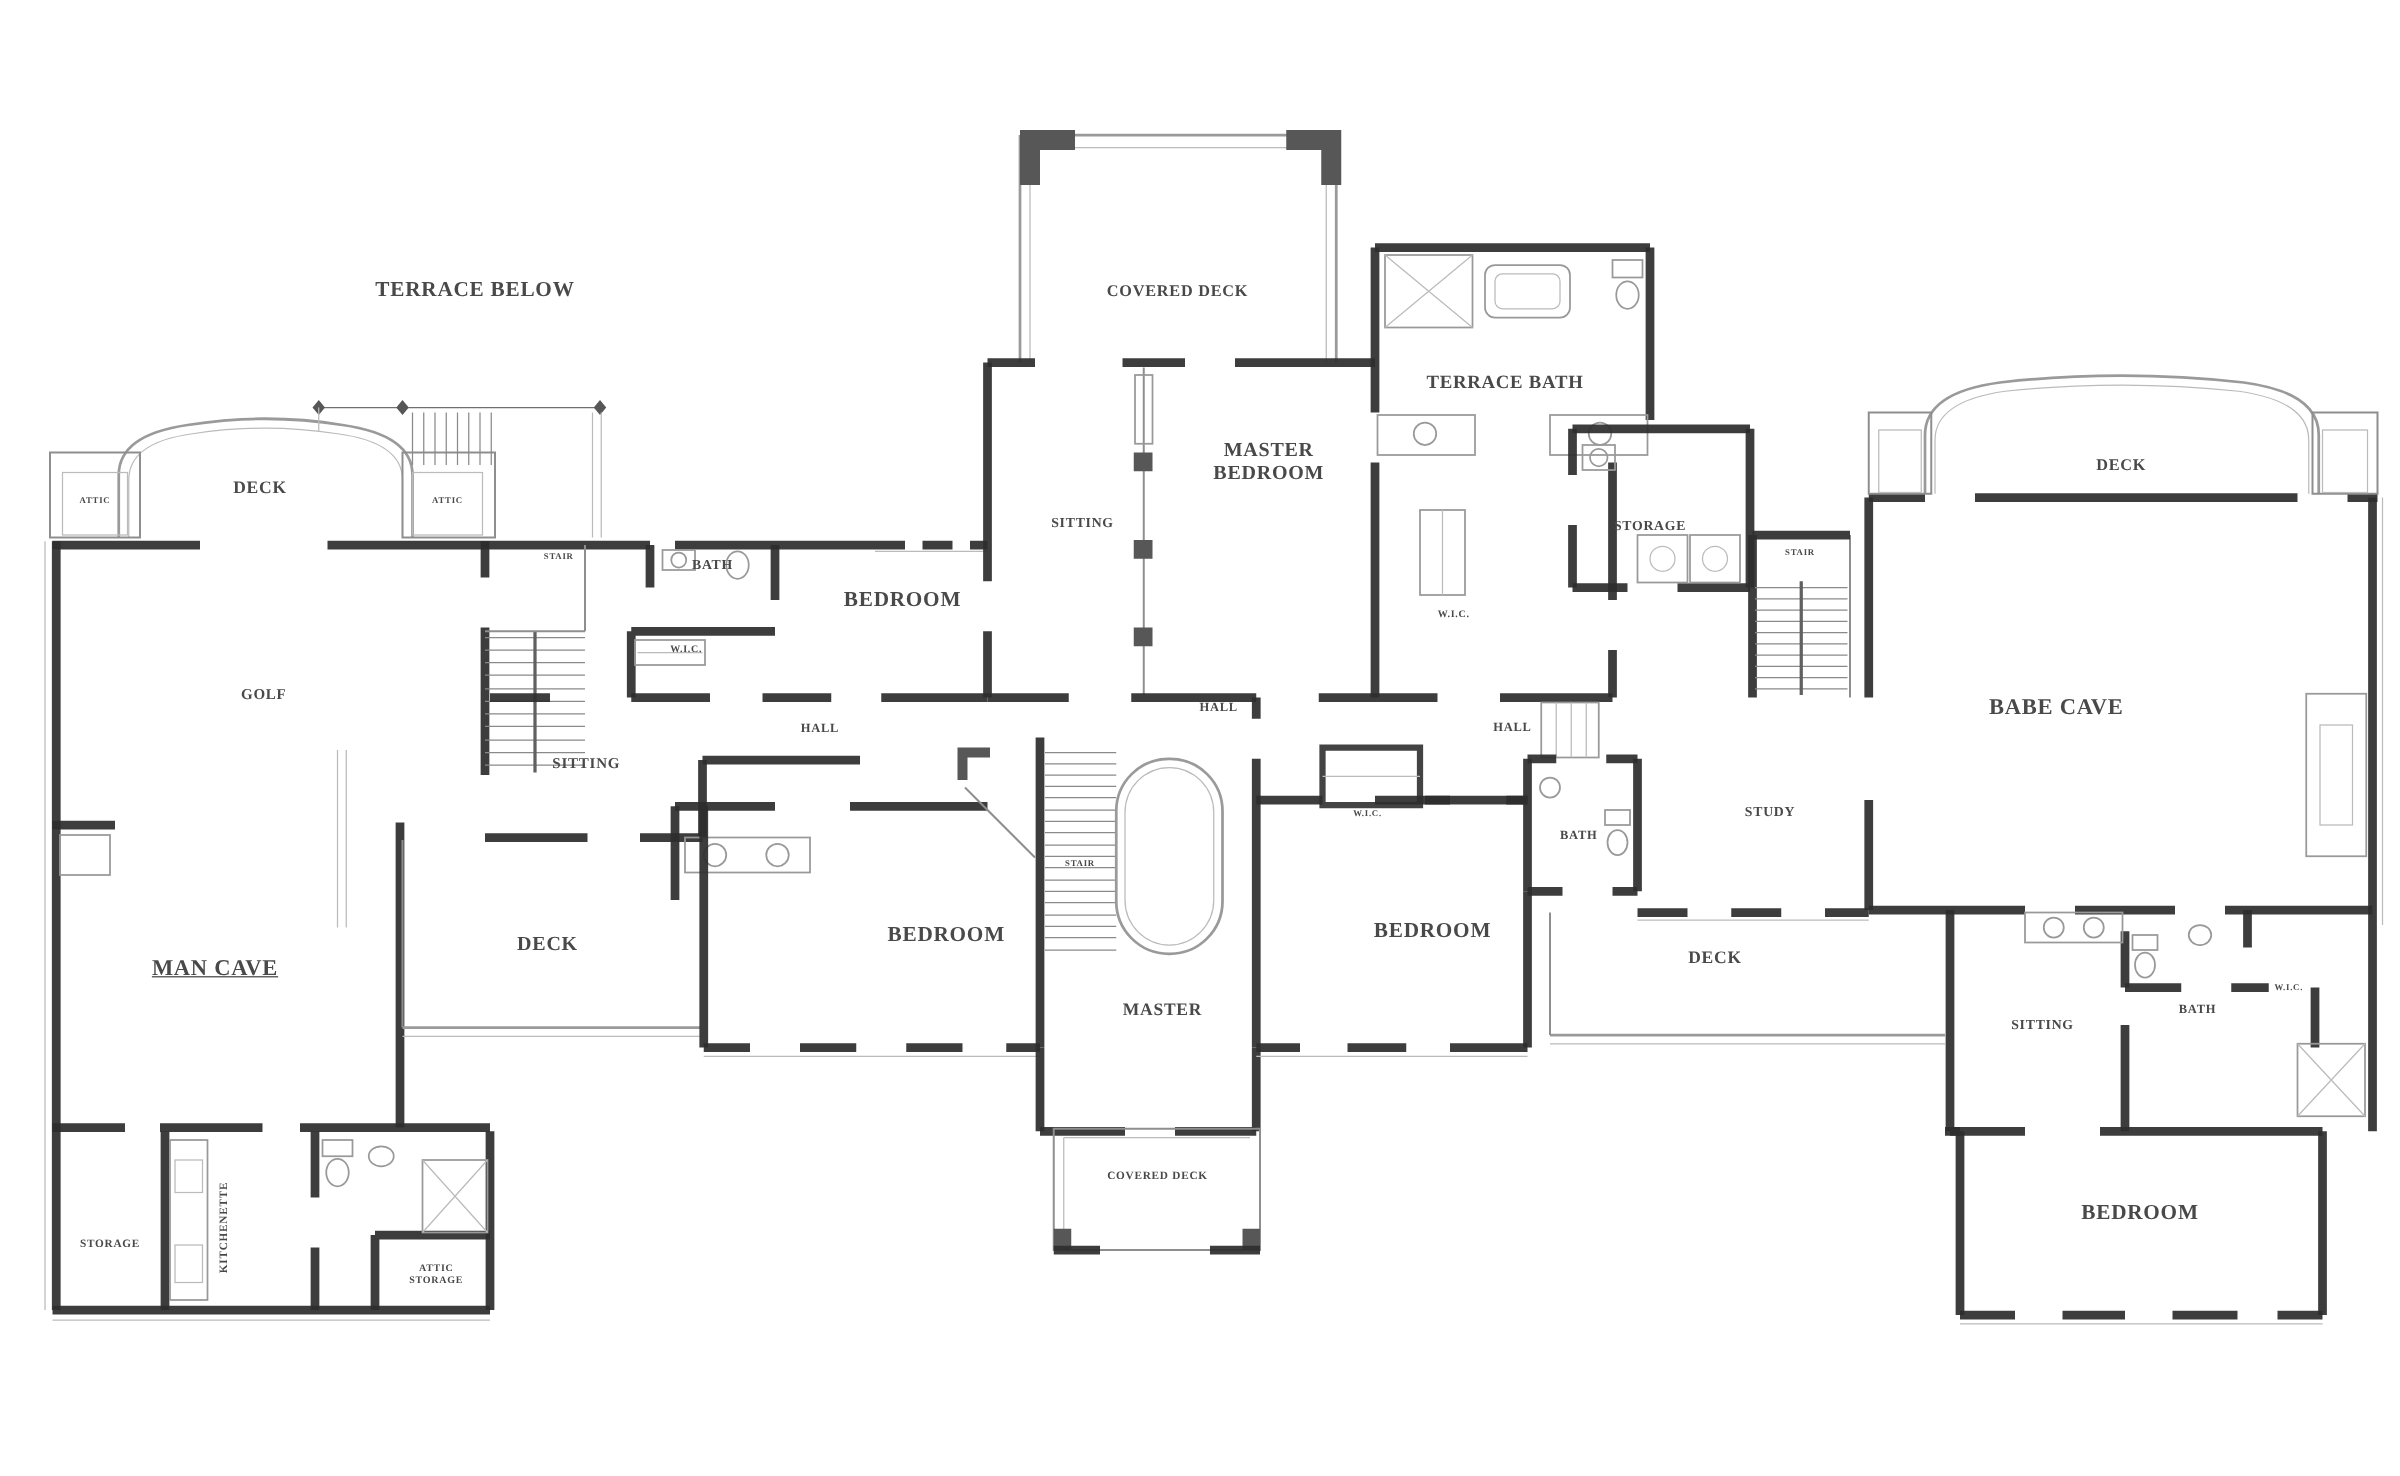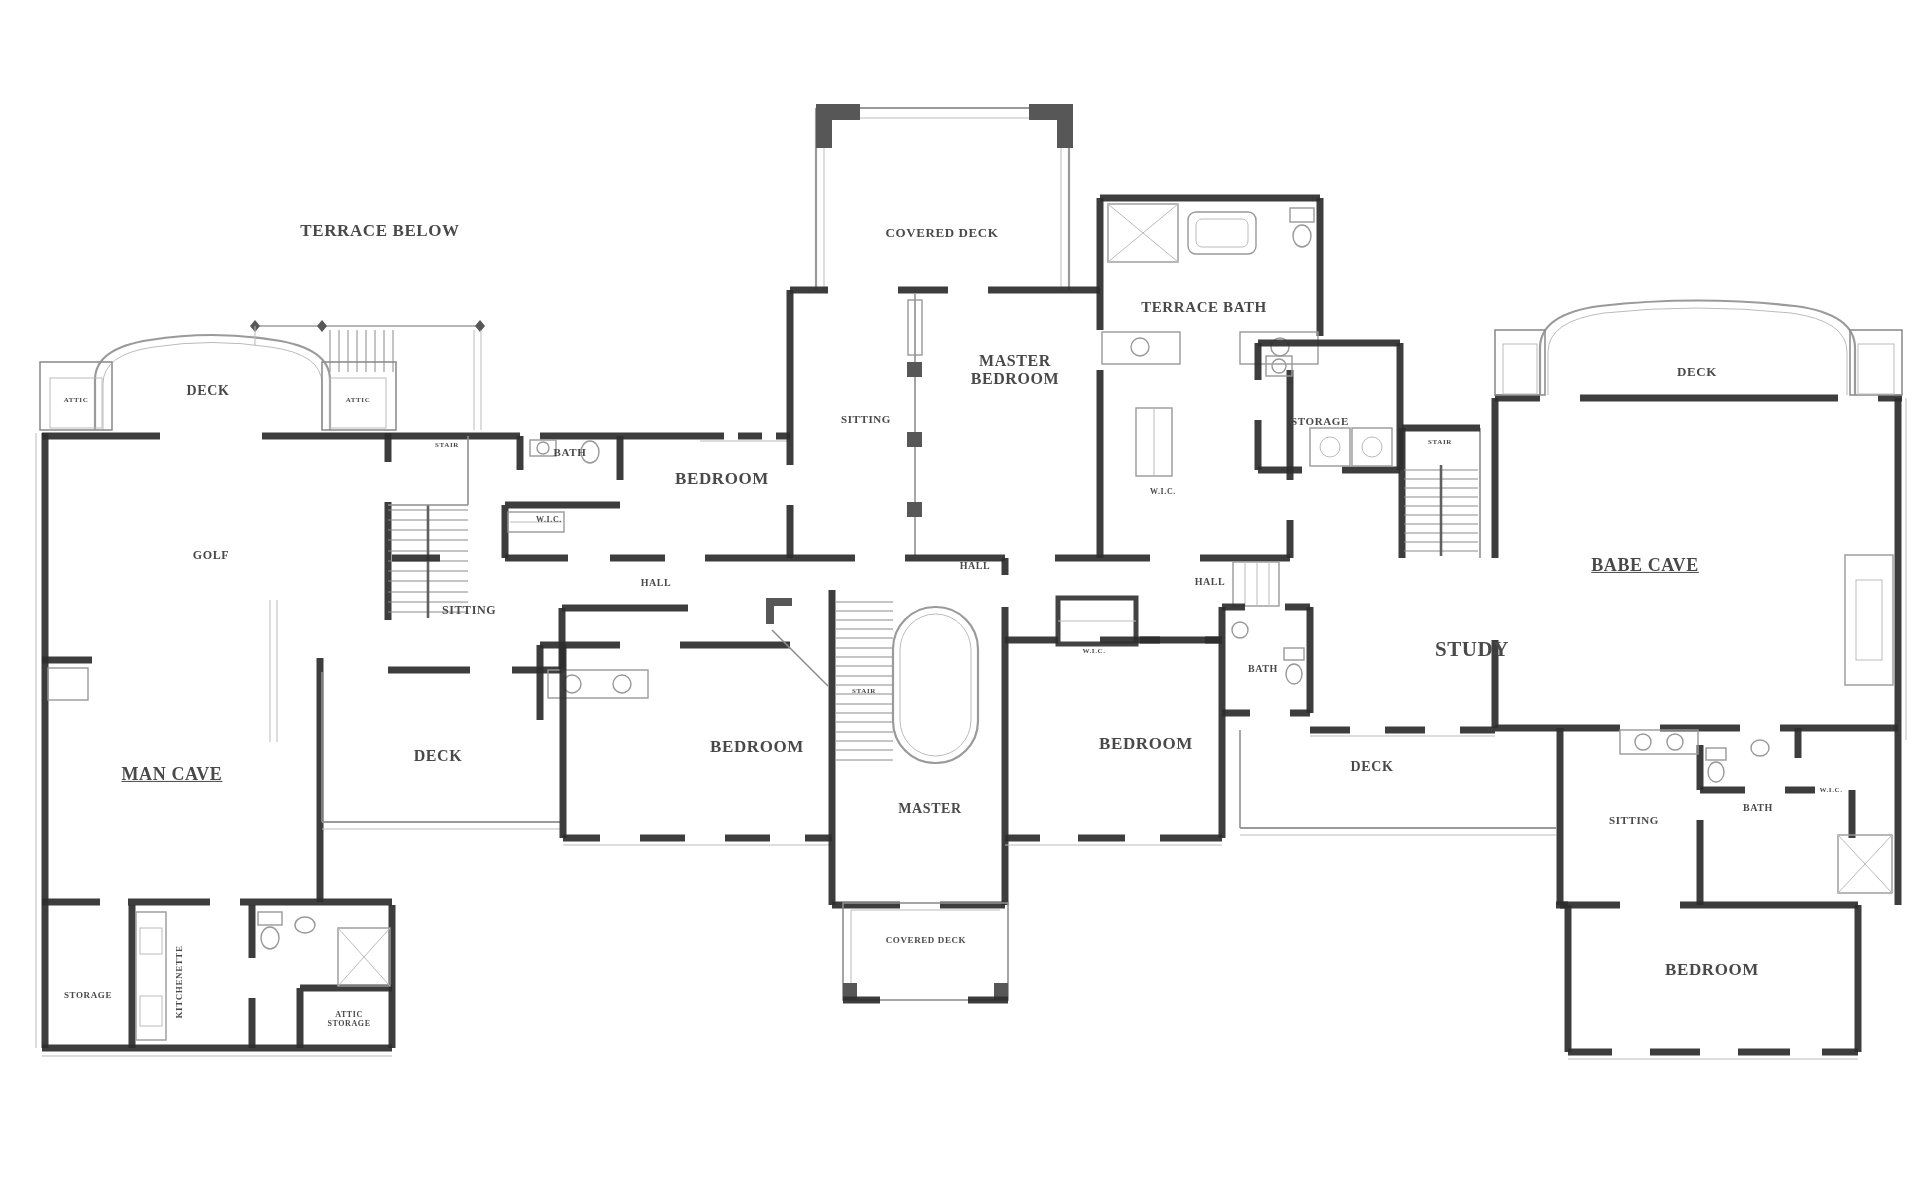--- a/index.html
+++ b/index.html
@@ -323,24 +323,24 @@
 BEDROOM</span>
         <span class="lbl" style="left: 1204px; top: 307px; font-size: 15px;">TERRACE BATH</span>
         <span class="lbl" style="left: 1163px; top: 492px; font-size: 8px;">W.I.C.</span>
         <span class="lbl" style="left: 975px; top: 566px; font-size: 10px;">HALL</span>
         <span class="lbl" style="left: 1210px; top: 582px; font-size: 10px;">HALL</span>
         <span class="lbl" style="left: 1320px; top: 421px; font-size: 11px;">STORAGE</span>
         <span class="lbl" style="left: 1440px; top: 443px; font-size: 7px;">STAIR</span>
         <span class="lbl" style="left: 1094px; top: 652px; font-size: 7px;">W.I.C.</span>
         <span class="lbl" style="left: 1263px; top: 669px; font-size: 10px;">BATH</span>
         <span class="lbl" style="left: 1146px; top: 744px; font-size: 17px;">BEDROOM</span>
-        <span class="lbl" style="left: 1472px; top: 650px; font-size: 21px;">STUDY</span>
+        <span class="lbl" style="left: 1416px; top: 650px; font-size: 11px;">STUDY</span>
         <span class="lbl" style="left: 1372px; top: 767px; font-size: 14px;">DECK</span>
         <span class="lbl" style="left: 1697px; top: 372px; font-size: 13px;">DECK</span>
-        <span class="lbl" style="left: 1645px; top: 565px; font-size: 18px; text-decoration: underline;">BABE CAVE</span>
+        <span class="lbl" style="left: 1645px; top: 565px; font-size: 18px;">BABE CAVE</span>
         <span class="lbl" style="left: 1634px; top: 820px; font-size: 11px;">SITTING</span>
         <span class="lbl" style="left: 1758px; top: 808px; font-size: 10px;">BATH</span>
         <span class="lbl" style="left: 1831px; top: 791px; font-size: 7px;">W.I.C.</span>
         <span class="lbl" style="left: 1712px; top: 970px; font-size: 17px;">BEDROOM</span>
         <span class="lbl" style="left: 88px; top: 995px; font-size: 9px;">STORAGE</span>
         <span class="lbl rot" style="left: 179px; top: 982px; font-size: 9px;">KITCHENETTE</span>
         <span class="lbl" style="left: 349px; top: 1020px; font-size: 8px;">ATTIC
 STORAGE</span>
       </div>
  </div>

